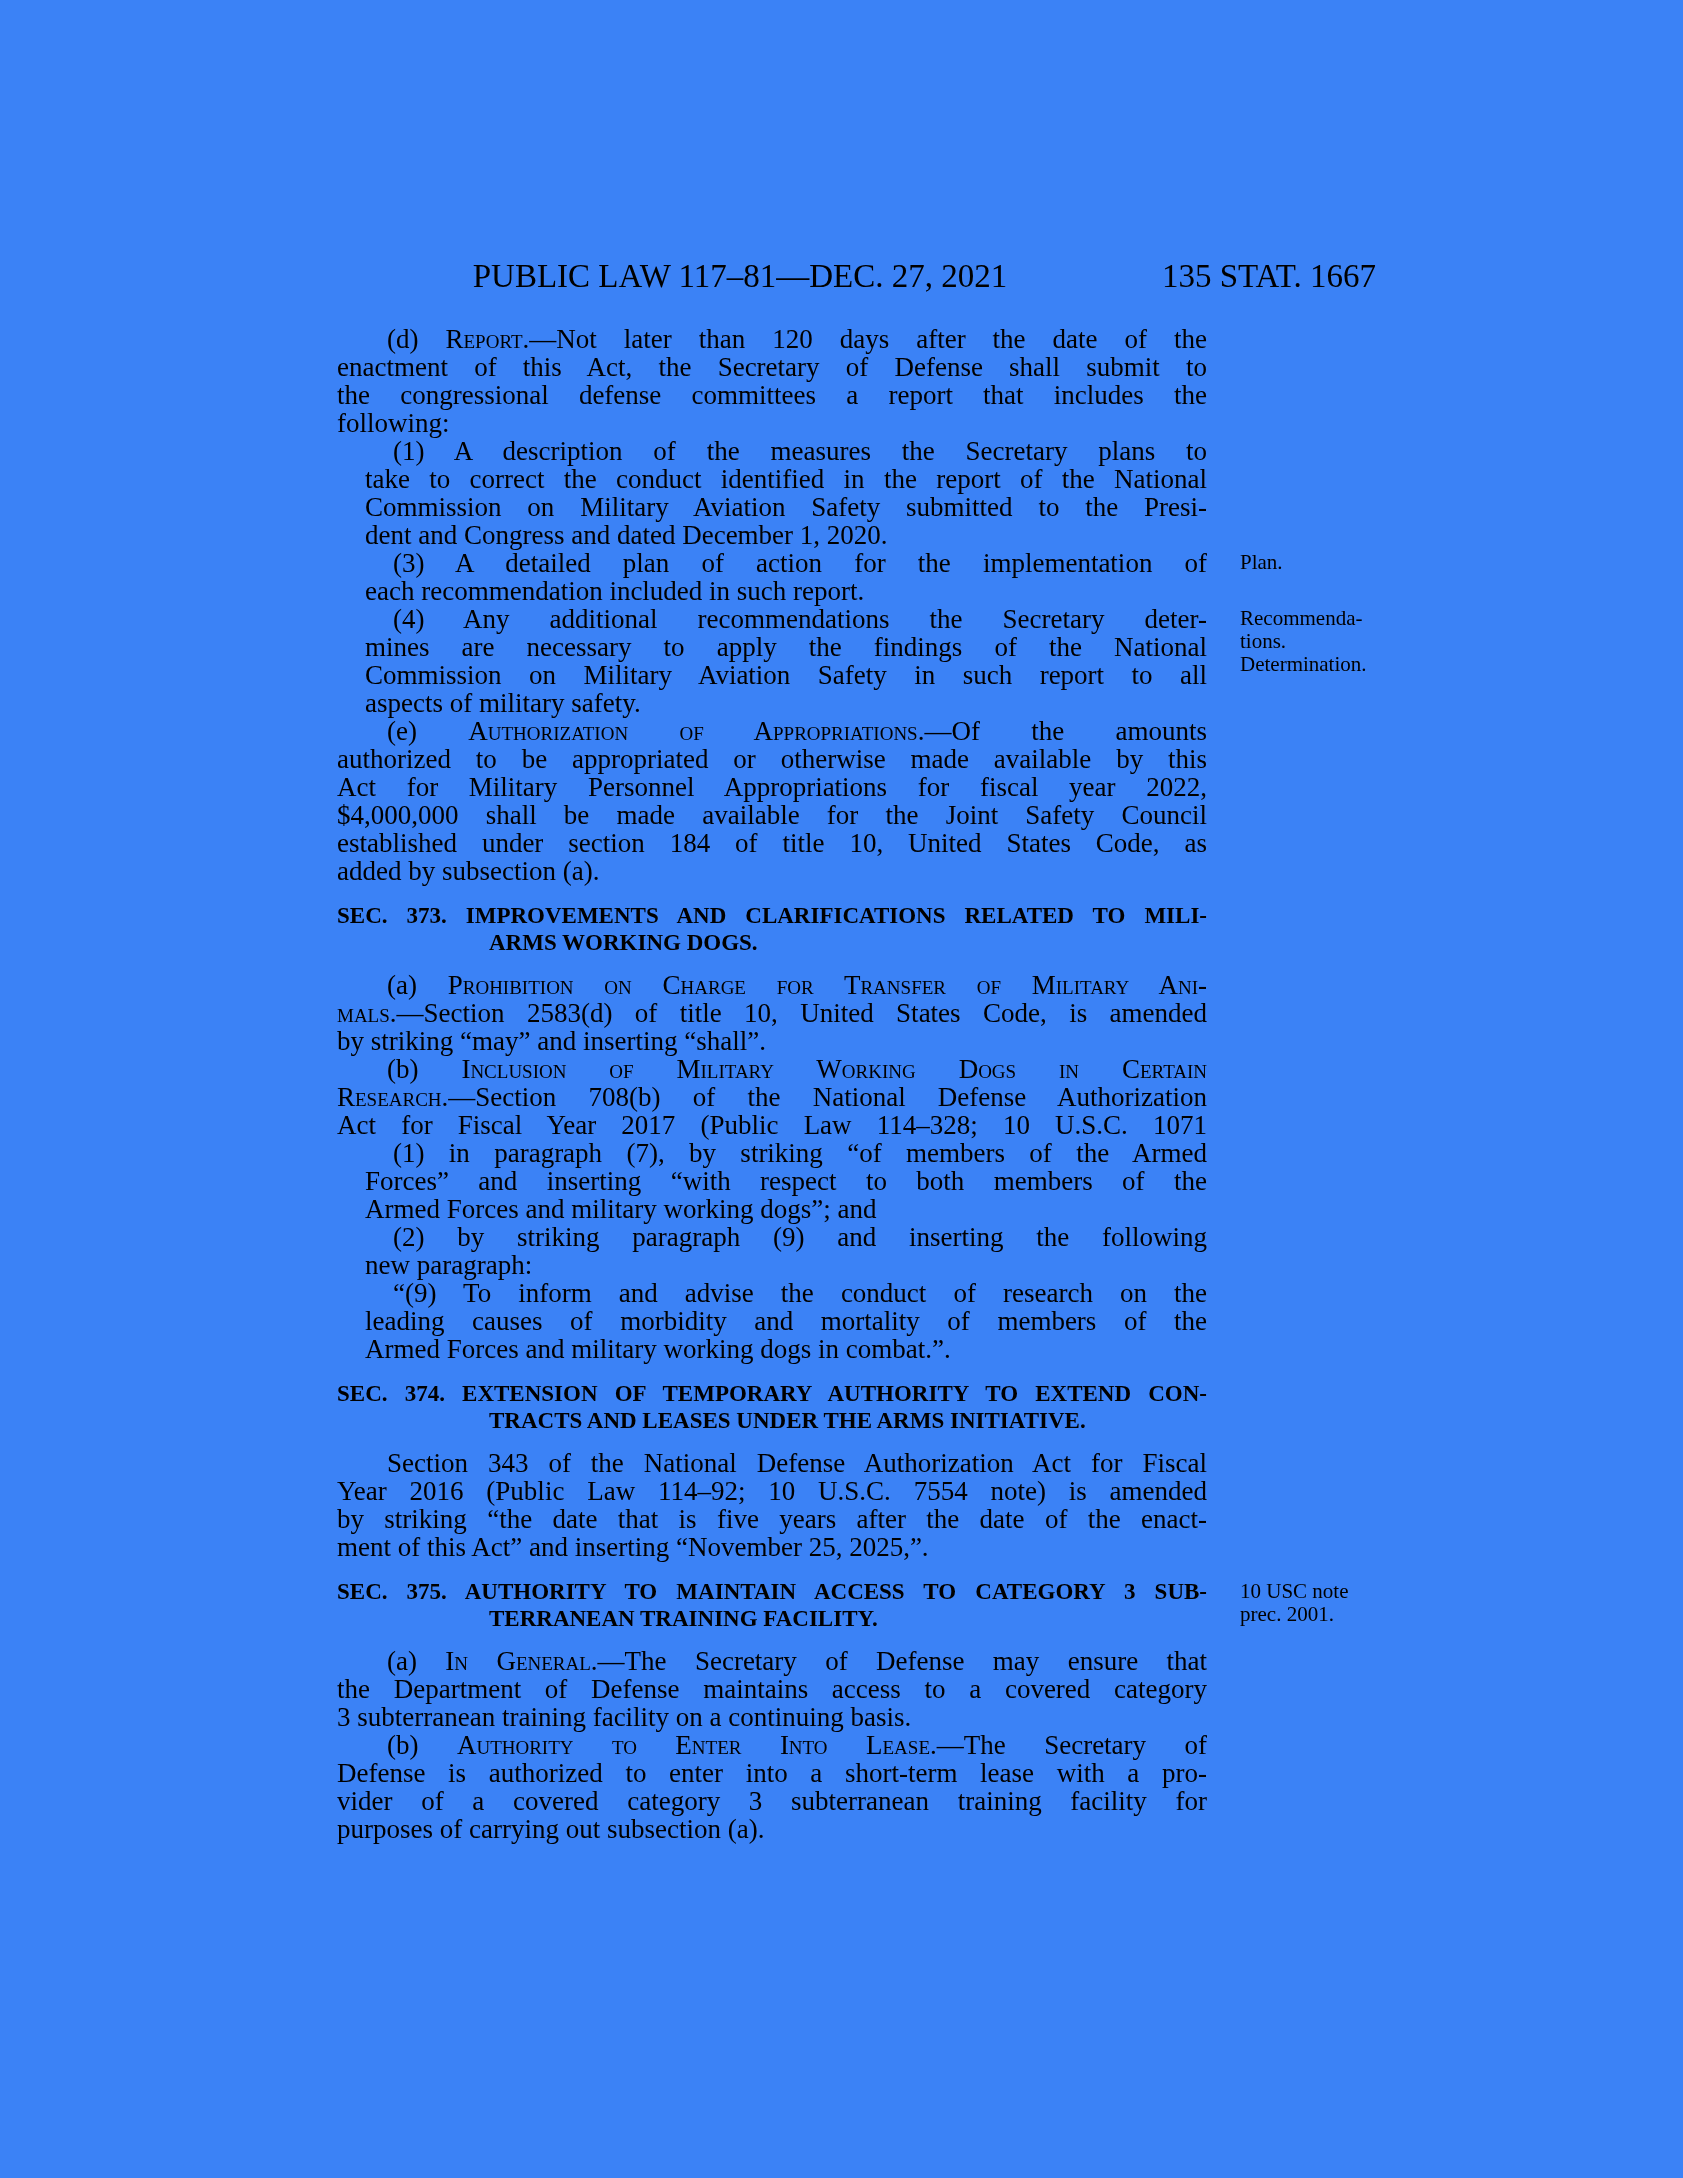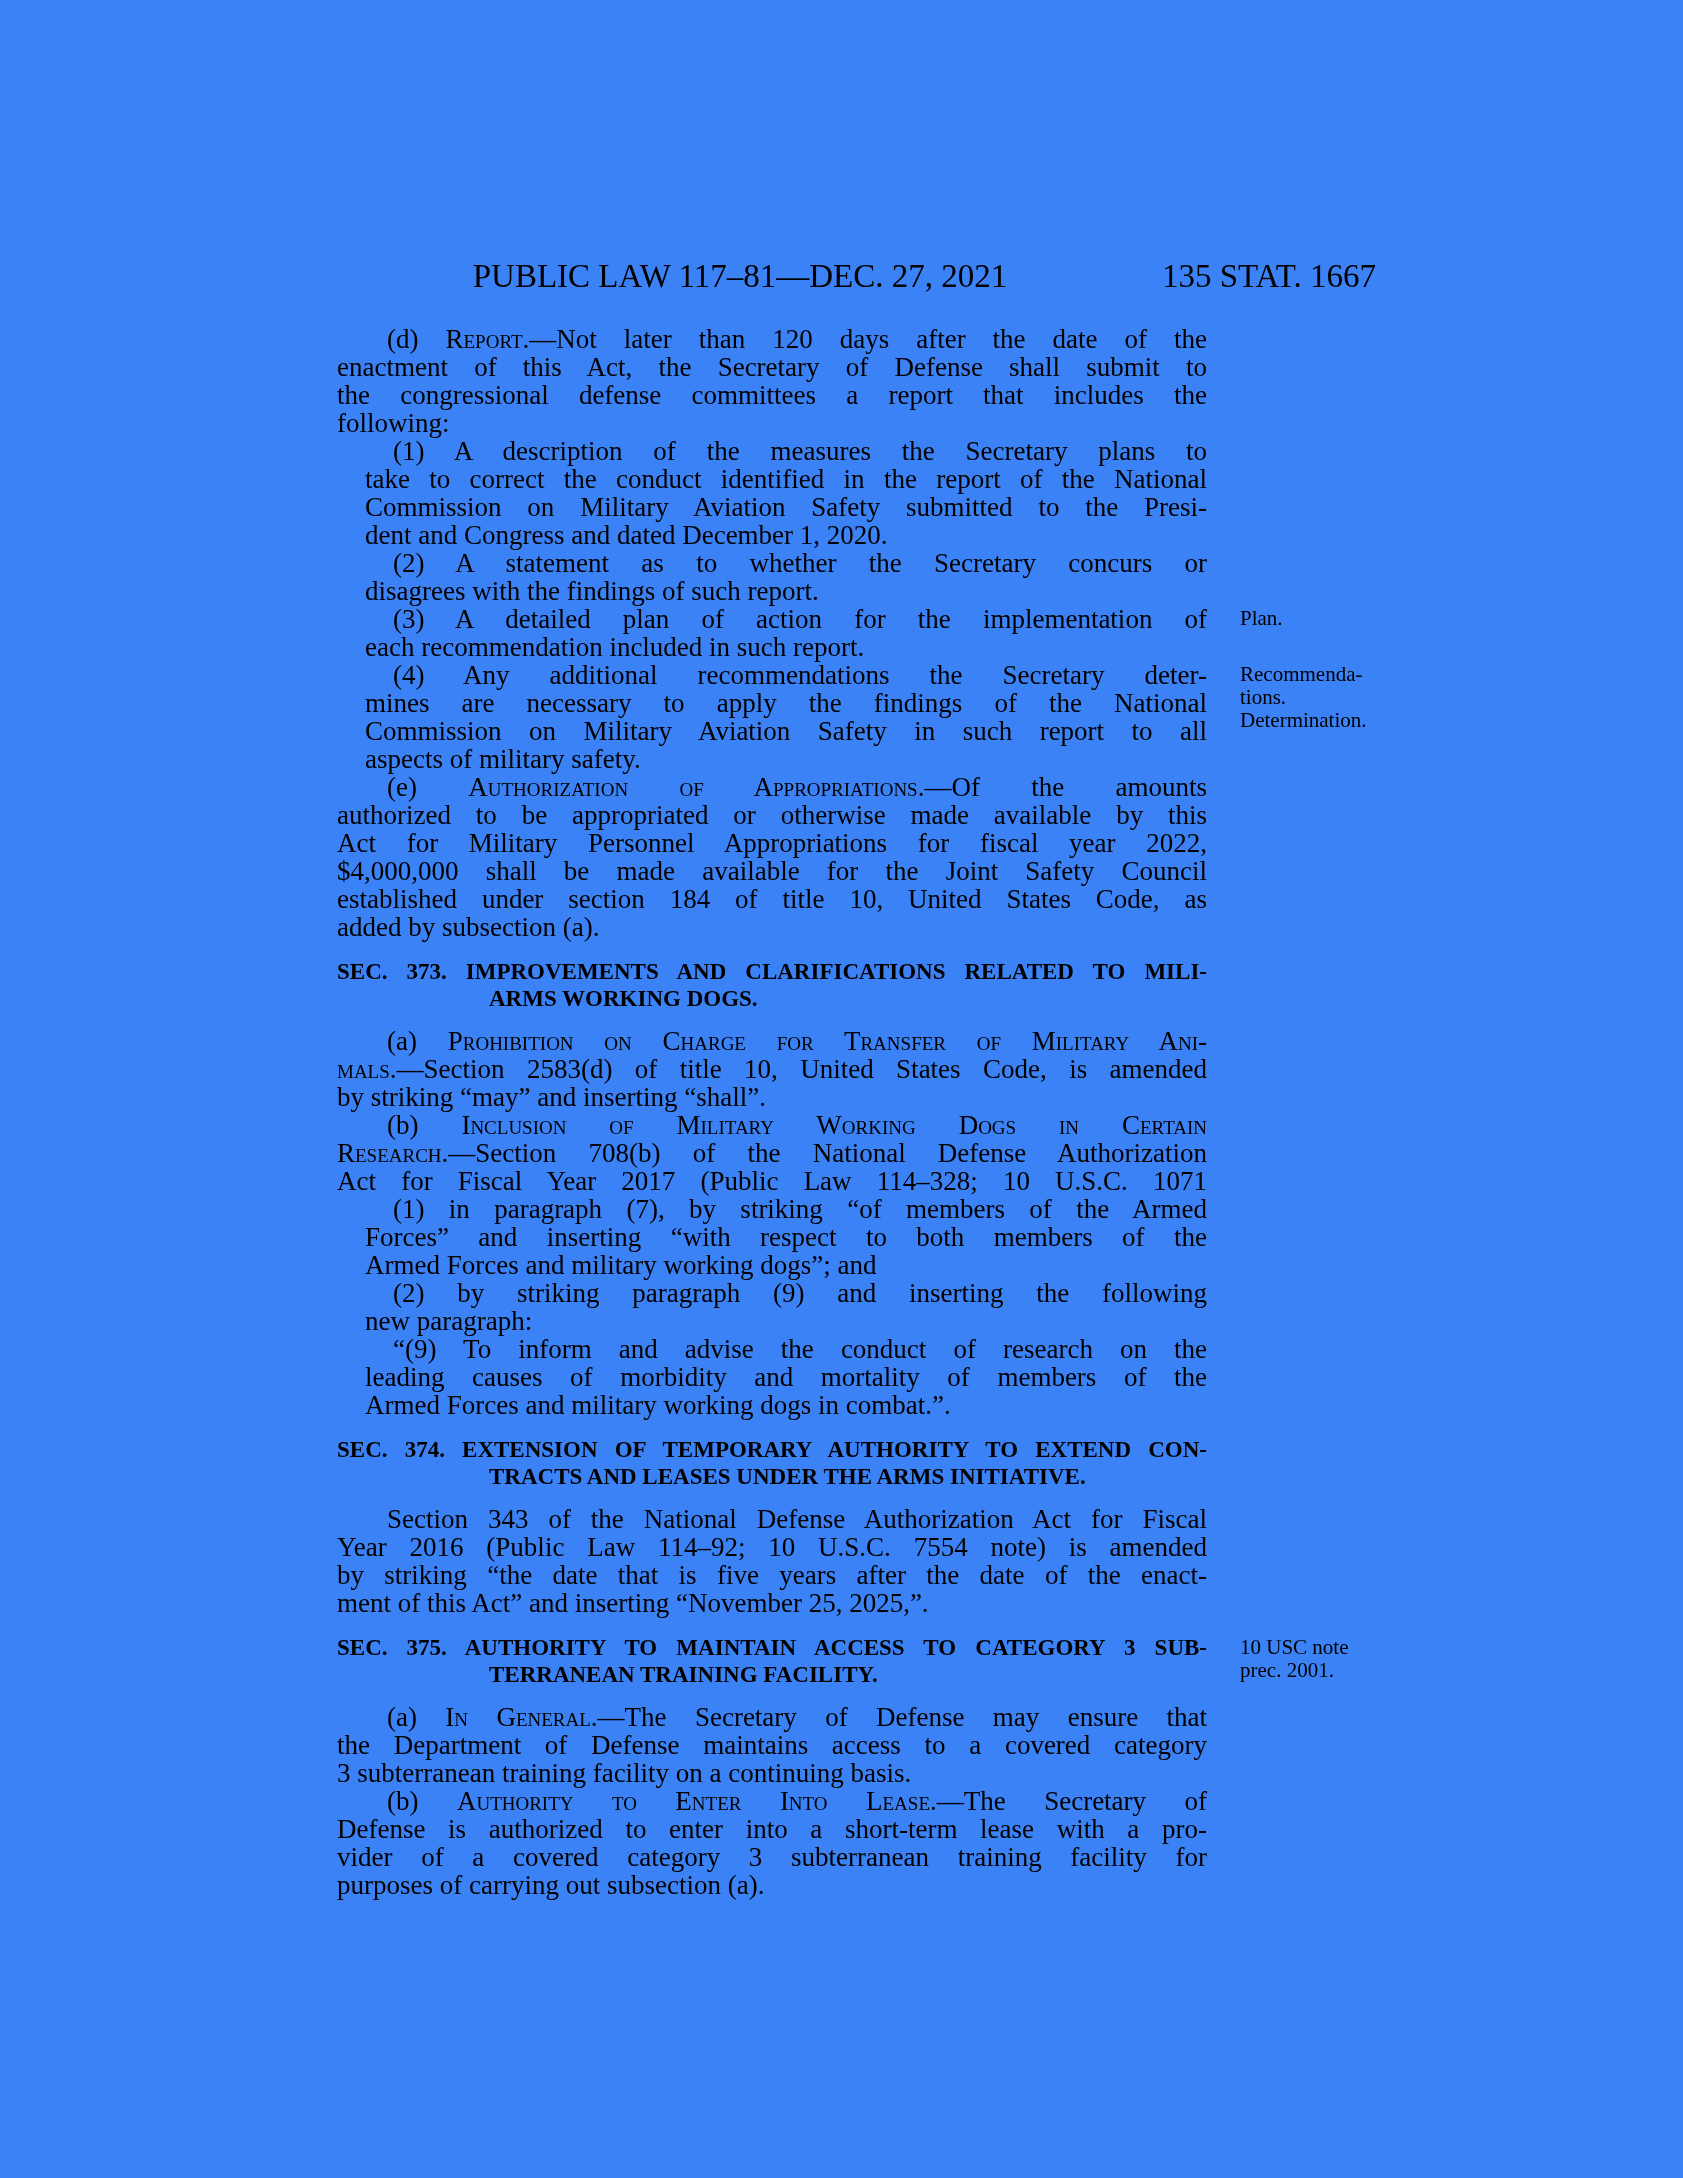--- a/index.html
+++ b/index.html
@@ -66,24 +66,20 @@
         <div class="ln first"><span>(d) </span><span class="sc">Report</span><span>.—Not later than 120 days after the date of the</span></div>
         <div class="ln"><span>enactment of this Act, the Secretary of Defense shall submit to</span></div>
         <div class="ln"><span>the congressional defense committees a report that includes the</span></div>
         <div class="ln last"><span>following:</span></div>
       </div>
       <div class="para sub">
         <div class="ln first"><span>(1) A description of the measures the Secretary plans to</span></div>
         <div class="ln"><span>take to correct the conduct identified in the report of the National</span></div>
         <div class="ln"><span>Commission on Military Aviation Safety submitted to the Presi-</span></div>
         <div class="ln last"><span>dent and Congress and dated December 1, 2020.</span></div>
-      </div>
-      <div class="para sub">
-        <div class="ln first"><span>(2) A statement as to whether the Secretary concurs or</span></div>
-        <div class="ln last"><span>disagrees with the findings of such report.</span></div>
       </div>
       <div class="para sub">
         <div class="ln first"><span>(3) A detailed plan of action for the implementation of</span></div>
         <div class="ln last"><span>each recommendation included in such report.</span></div>
         <div class="margin-note">
           <div>Plan.</div>
         </div>
       </div>
       <div class="para sub">
         <div class="ln first"><span>(4) Any additional recommendations the Secretary deter-</span></div>

